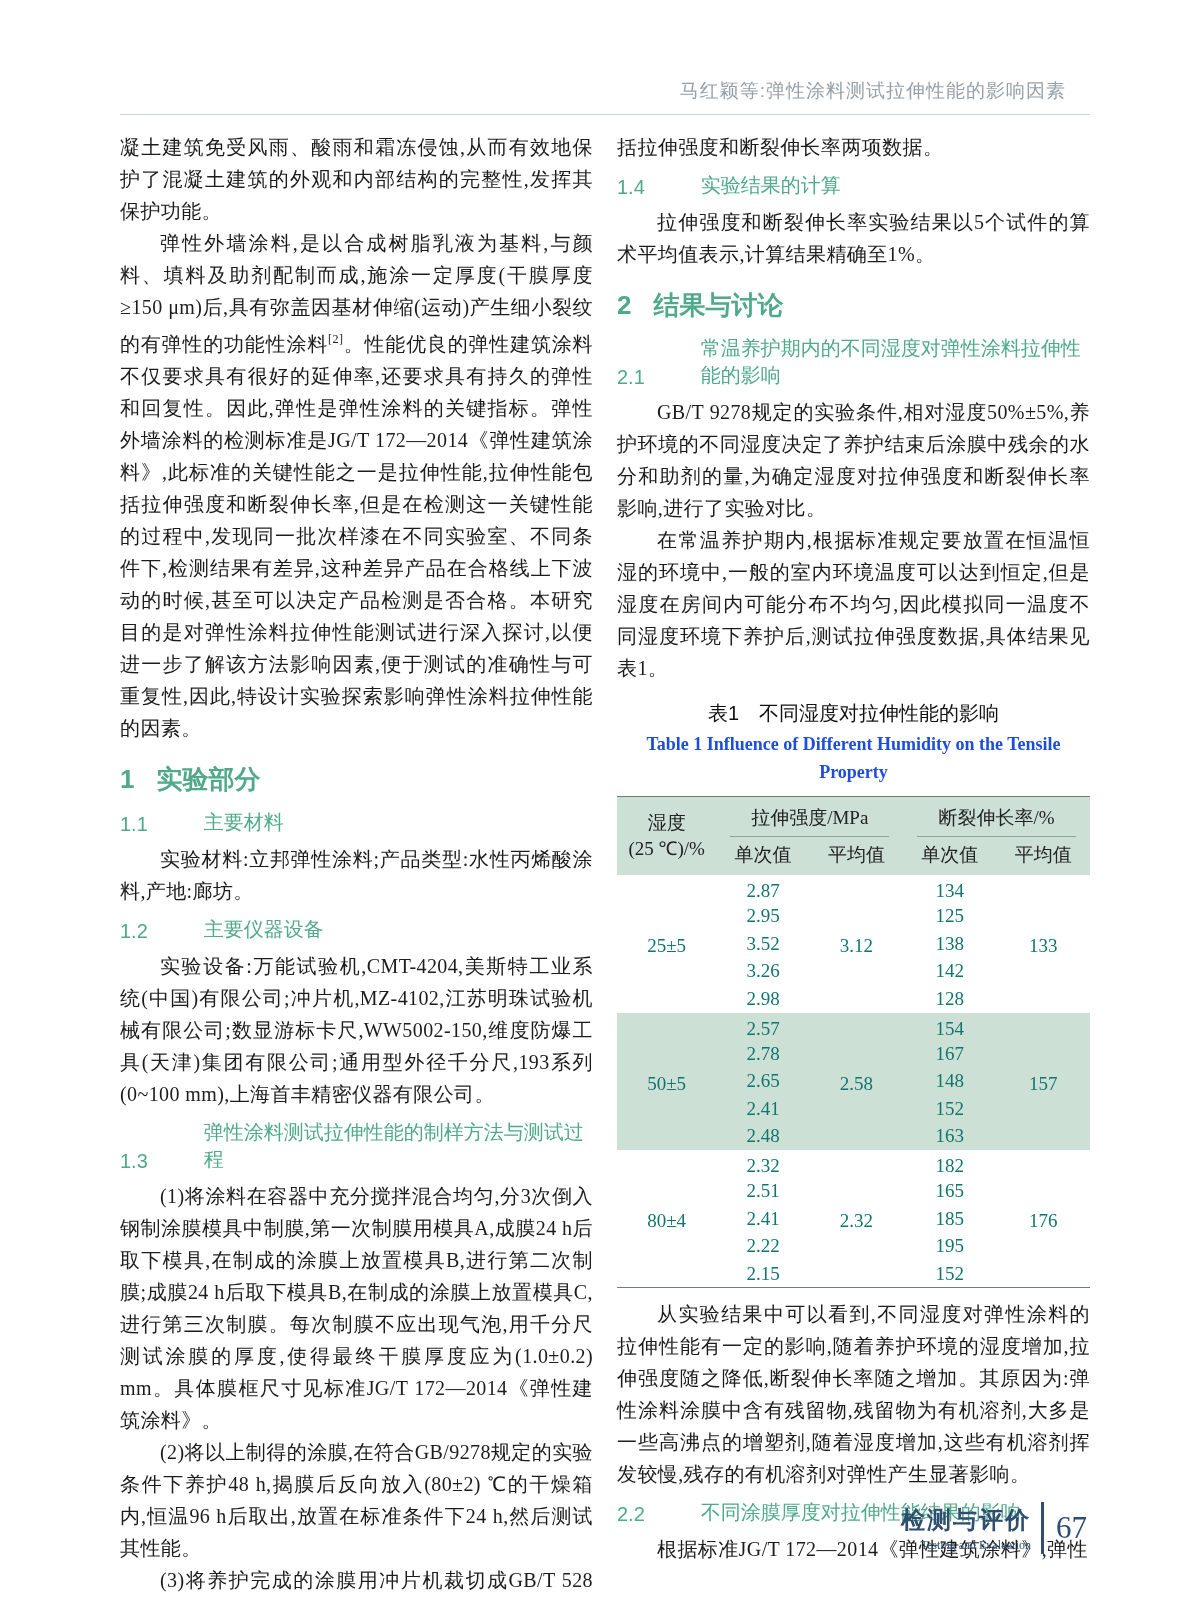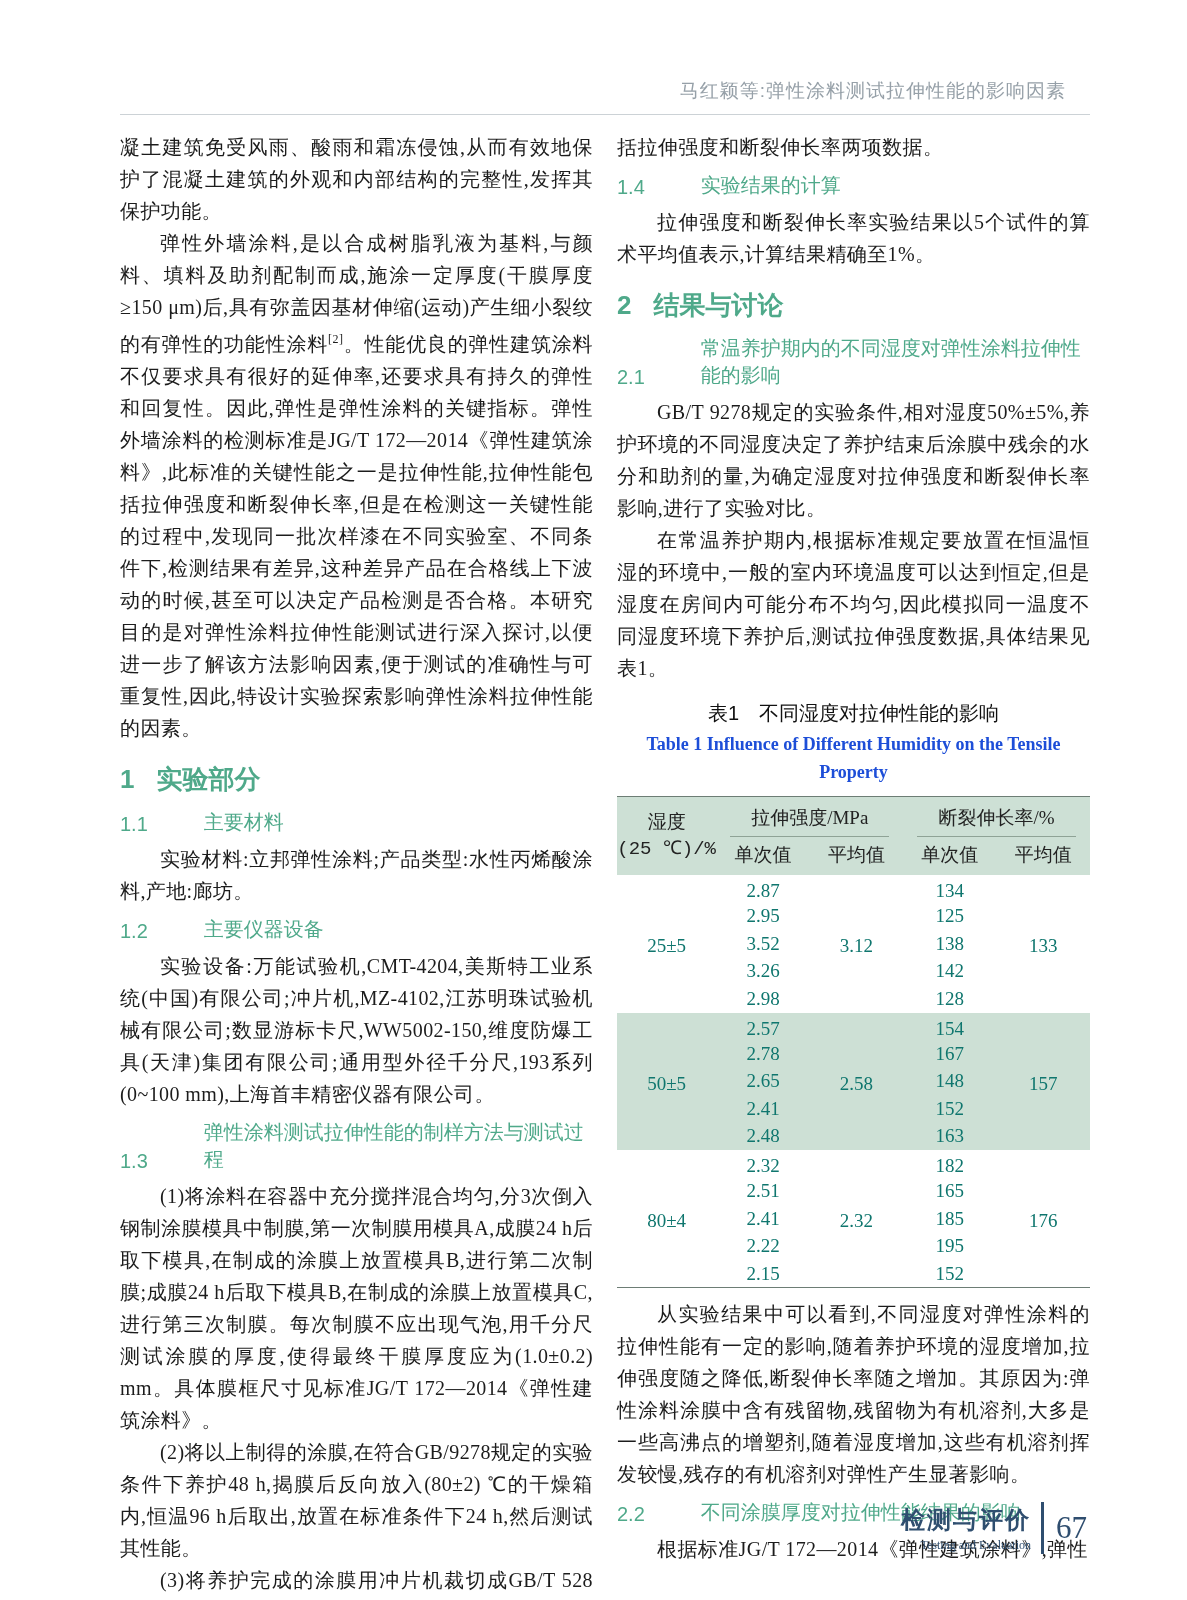--- a/index.html
+++ b/index.html
@@ -38,21 +38,21 @@
   .table-block { margin-top:14px; margin-bottom:10px; }
   .tbl-title-cn { text-align:center; font-family:"Liberation Sans",sans-serif;
     font-weight:normal; font-size:20px; color:#111; line-height:30px; }
   .tbl-title-en { text-align:center; font-weight:bold; font-size:18px;
     color:#1d4ed8; line-height:28px; margin:2px 14px 10px; }
   table.datatable { width:100%; border-collapse:collapse;
     border-top:1.5px solid #6d7d75; border-bottom:1.5px solid #6d7d75; }
   table.datatable thead { background:var(--table-bg,#cde0d5); }
   table.datatable th { font-weight:normal; font-size:19px; color:#222;
     text-align:center; vertical-align:middle; }
-  th.hum-cell { line-height:26px; padding:13px 0;font-family:Liberation Mono, monospace; }
+  th.hum-cell { line-height:26px; padding:13px 0; }
   th.grp-cell { padding-top:7px; }
   th.grp-cell .grp-inner { display:block; margin:0 14px; padding-bottom:5px;
     border-bottom:1px solid #8fa396; }
   tr.sub-hdr th { padding:4px 0 7px; }
   table.datatable td { font-size:19px; color:#0f766e; text-align:center;
     vertical-align:middle; height:27.5px; padding:0; }
   tbody tr.hl { background:var(--table-bg,#cde0d5); }
   tbody tr.first-row td { padding-top:5px; }
 
   

